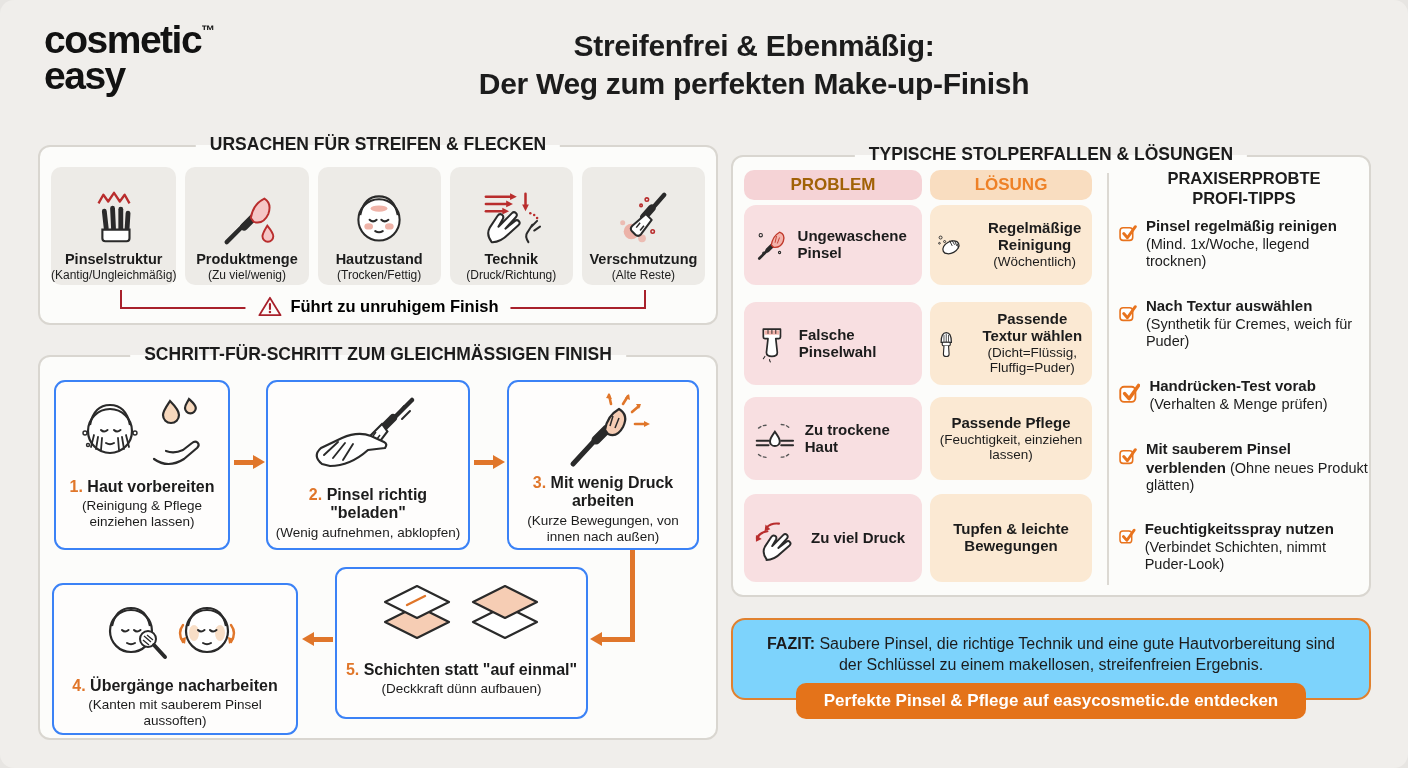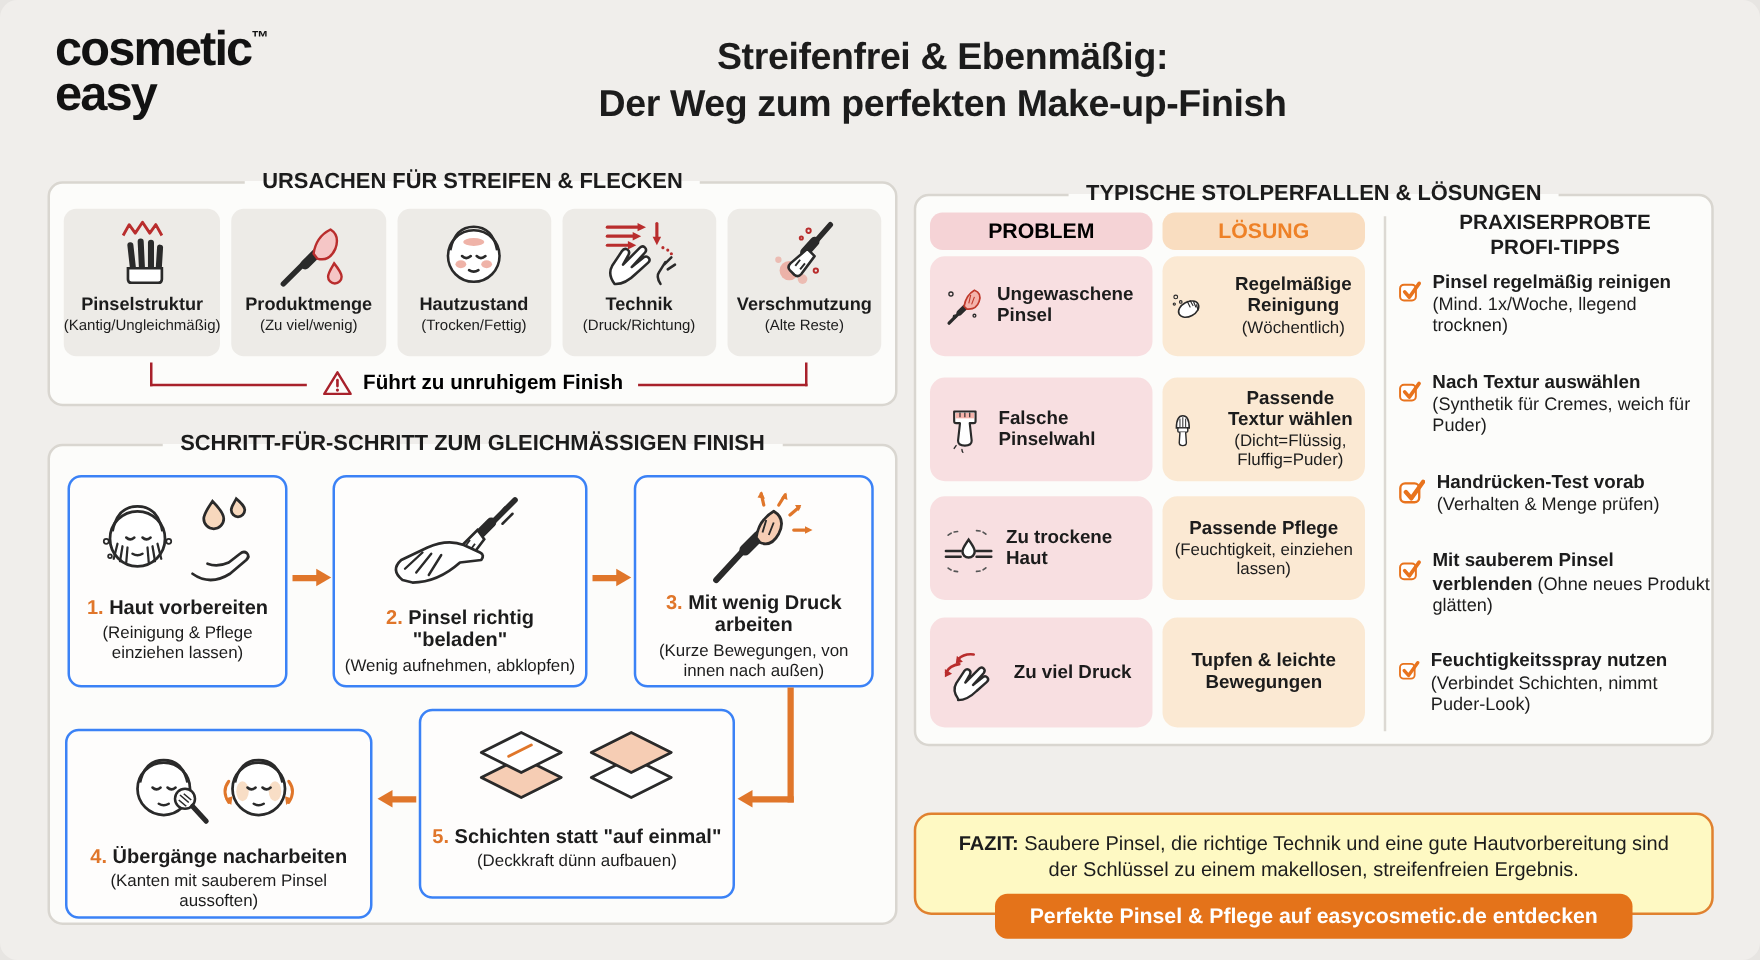--- a/index.html
+++ b/index.html
@@ -12,21 +12,21 @@
   .main-title{position:absolute;left:314px;top:27px;width:880px;text-align:center;
         font-weight:bold;font-size:30px;line-height:1.27;letter-spacing:-.3px;}
   
   .panel{position:absolute;background:#fcfcfa;border:2px solid #d9d6d0;border-radius:12px;box-sizing:border-box;}
   .legend{position:absolute;top:-13px;left:50%;transform:translateX(-50%);white-space:nowrap;
         font-weight:bold;font-size:17.5px;padding:0 14px;
         background:linear-gradient(to bottom,#f0eeeb 53%,#fcfcfa 53%);}
   
   .cause-tiles{position:absolute;left:11px;right:11px;top:20px;display:flex;gap:9px;}
   .cause-tile{flex:1;background:#edebe7;border-radius:10px;height:118px;display:flex;
-        flex-direction:column;align-items:center;padding-top:3px;box-sizing:border-box;text-align:center;}
+        flex-direction:column;align-items:center;padding-top:18px;box-sizing:border-box;text-align:center;}
   .cause-icon{height:64px;display:flex;align-items:center;justify-content:center;}
   .cause-label{font-weight:bold;font-size:14.5px;margin-top:2px;}
   .cause-sub{font-size:12px;margin-top:1px;}
   .bracket{position:absolute;left:80px;right:70px;top:143px;height:17px;
         border-left:2px solid #a8212b;border-right:2px solid #a8212b;border-bottom:2px solid #a8212b;}
   .warning-label{position:absolute;top:148px;left:50%;transform:translateX(-50%);
         background:#fcfcfa;padding:0 12px;display:flex;align-items:center;gap:8px;
         color:#000000;font-weight:bold;font-size:16.5px;}
   
   .step-box{position:absolute;background:#fefdfc;border:2px solid #3b82f6;border-radius:11px;
@@ -50,22 +50,22 @@
         display:flex;align-items:center;justify-content:center;gap:22px;padding:0 6px;box-sizing:border-box;text-align:center;}
   .cell-bold{font-weight:bold;font-size:15px;line-height:1.13;}
   .cell-sub{font-size:13.5px;line-height:1.13;}
   .vdivider{position:absolute;left:374px;top:16px;height:412px;width:2px;background:#dcd9d3;}
   .tips{position:absolute;left:386px;top:12px;width:250px;}
   .tips-heading{text-align:center;font-weight:bold;font-size:16.5px;line-height:1.2;}
   .tip{position:absolute;left:0;width:250px;display:flex;gap:9px;align-items:flex-start;}
   .tip-text{font-size:14.5px;line-height:1.22;}
   .tip-text b{font-size:15px;}
   
-  .fazit{position:absolute;left:731px;top:618px;width:640px;height:82px;background:#fef9c3;
-        border:2.5px solid #e0812f;border-radius:14px;text-align:center;padding-top:13px;box-sizing:border-box;margin-top:32px;}
+  .fazit{position:absolute;left:731px;top:618px;width:640px;height:82px;background:#7dd3fc;
+        border:2.5px solid #e0812f;border-radius:14px;text-align:center;padding-top:13px;box-sizing:border-box;}
   .fazit-text{font-size:16px;line-height:1.32;width:586px;margin:0 auto;}
   .cta-button{display:inline-block;margin-top:8px;background:#e4731a;color:#fff;font-weight:bold;
         font-size:17px;padding:8px 28px;border-radius:10px;border:none;cursor:pointer;
         font-family:"Liberation Sans",sans-serif;text-align:right;}
   svg{display:block;}
 </style>
 </head>
 <body>
 
 <div class="page">
@@ -300,21 +300,21 @@
     <div class="harrow right" style="left:194px;top:103px;width:20px;"></div>
     <div class="harrow right" style="left:434px;top:103px;width:20px;"></div>
     <div class="elbow-v" style="left:590px;top:193px;height:92px;"></div>
     <div class="harrow left" style="left:561px;top:280px;width:34px;"></div>
     <div class="harrow left" style="left:273px;top:280px;width:20px;"></div>
   </div>
 
   <div class="panel" style="left:731px;top:155px;width:640px;height:442px;">
     <div class="legend">TYPISCHE STOLPERFALLEN &amp; LÖSUNGEN</div>
 
-    <div class="col-header" style="left:11px;top:13px;width:178px;background:#f5d3d6;color:#000000;">PROBLEM</div>
+    <div class="col-header" style="left:11px;top:13px;width:178px;background:#f5d3d6;color:#a16207;">PROBLEM</div>
     <div class="col-header" style="left:197px;top:13px;width:162px;background:#f9ddc0;color:#ee8127;">LÖSUNG</div>
 
     <div class="p-cell" style="top:48px;height:80px;">
       <svg width="46" height="46" viewBox="0 0 46 46">
         <line x1="7" y1="41" x2="19" y2="29" stroke="#2a2a2a" stroke-width="3.5" stroke-linecap="round"></line>
         <line x1="18" y1="30" x2="24" y2="24" stroke="#2a2a2a" stroke-width="6" stroke-linecap="round"></line>
         <path d="M23 23 Q25 11 34 6 Q42 9 39 18 Q36 27 26 26 Z" fill="#f4b3ab" stroke="#c0392b" stroke-width="1.8"></path>
         <path d="M30 11 l-2 9 M34 13 l-3 8" stroke="#c0392b" stroke-width="1.2"></path>
         <g fill="none" stroke="#2a2a2a" stroke-width="1.4">
             <circle cx="9" cy="10" r="2.2"></circle>

